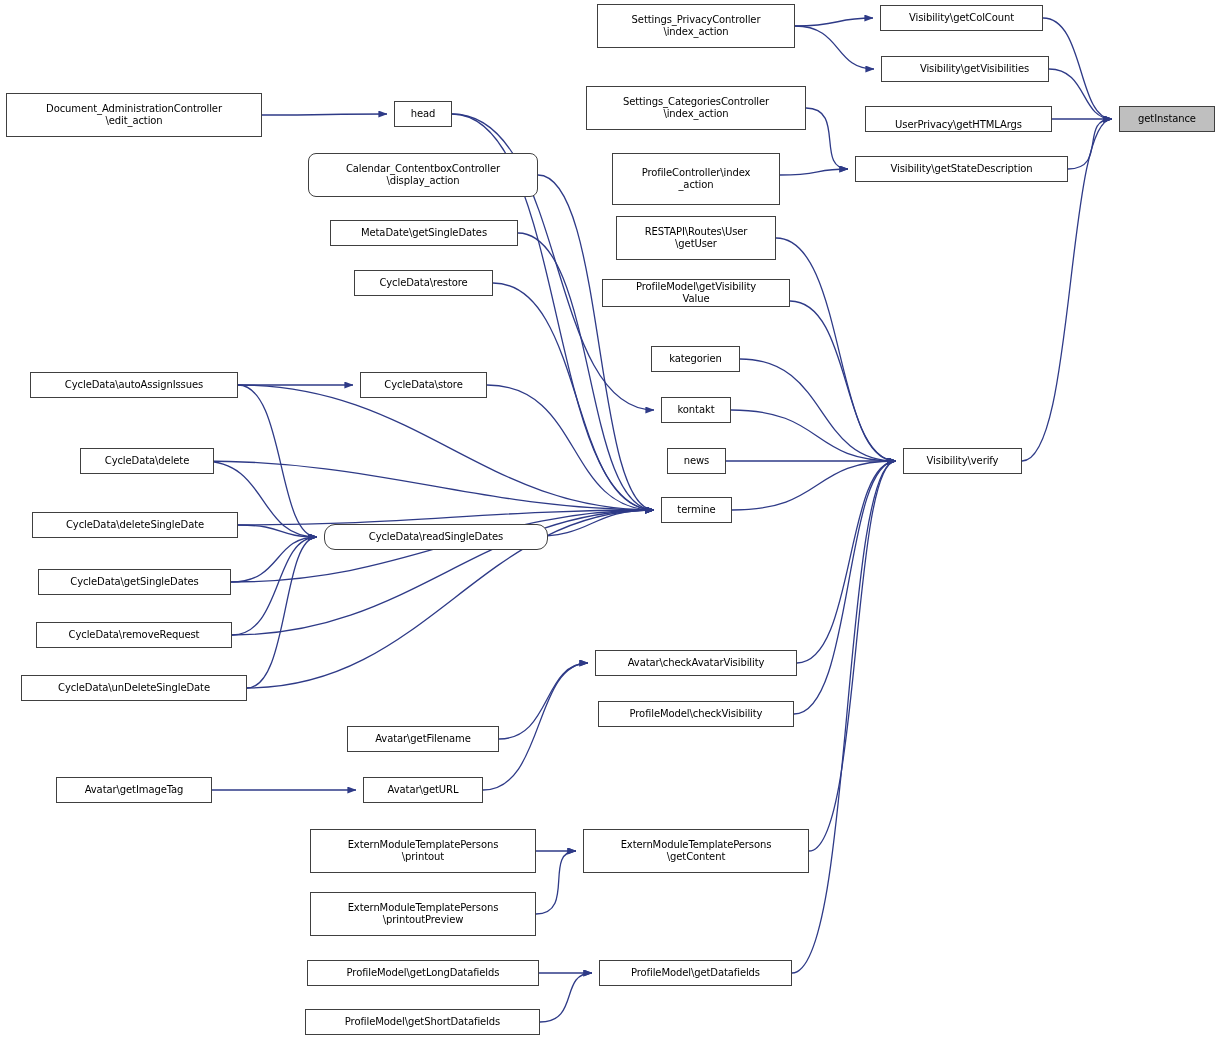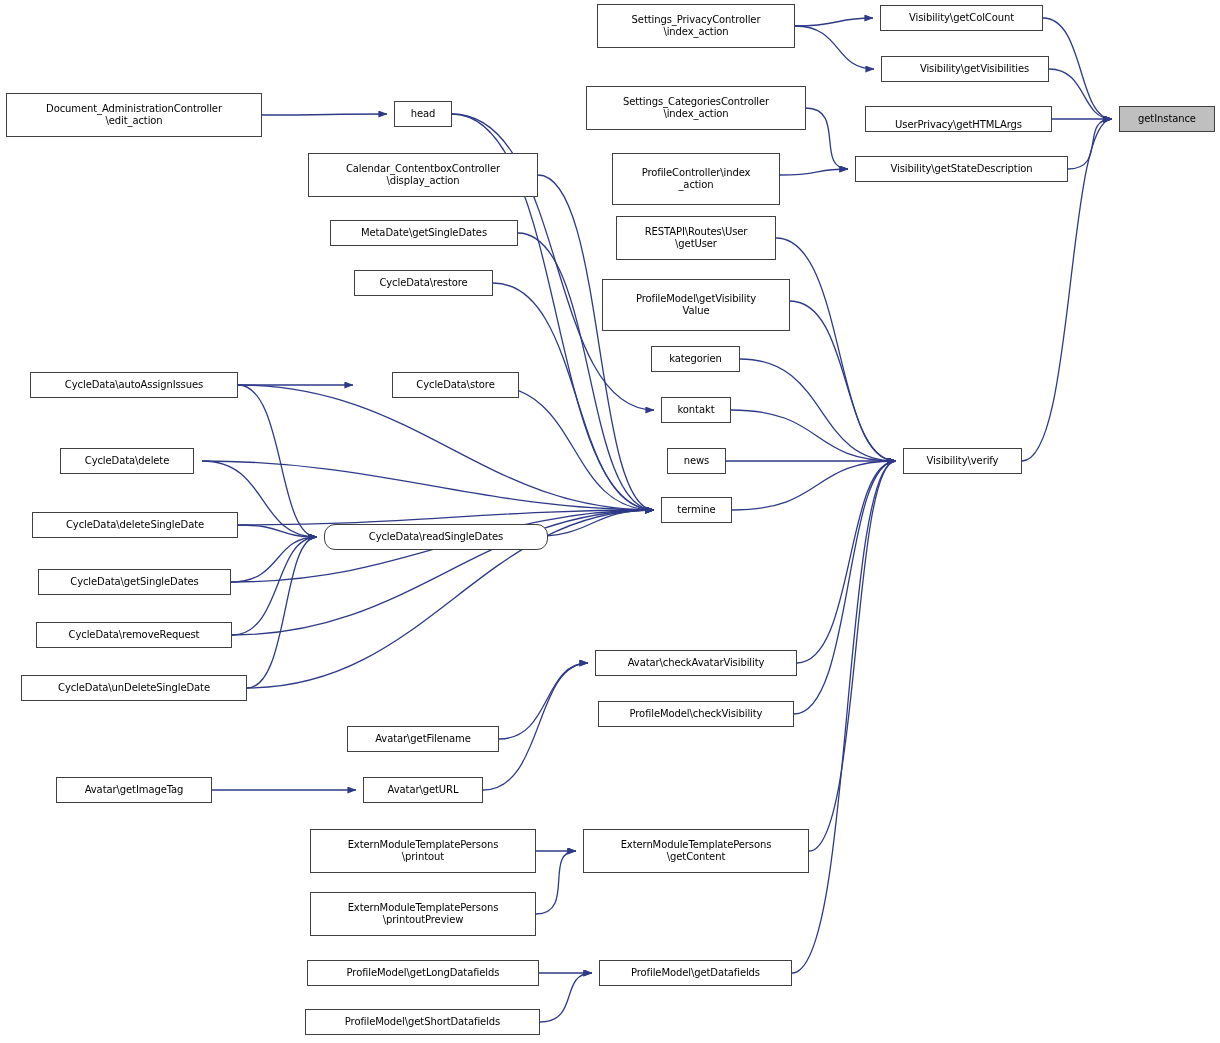--- a/index.html
+++ b/index.html
@@ -119,33 +119,33 @@
       <div class="node" style="left: 586px; top: 86px; width: 220px; height: 44px;"><span class="node-label">Settings_CategoriesController
 \index_action</span></div>
       <div class="node" style="left: 865px; top: 106px; width: 187px; height: 26px; align-items: flex-end;"><span class="node-label">UserPrivacy\getHTMLArgs</span></div>
       <div class="node highlight" style="left: 1119px; top: 106px; width: 96px; height: 26px;"><span class="node-label">getInstance</span></div>
       <div class="node" style="left: 612px; top: 153px; width: 168px; height: 52px;"><span class="node-label">ProfileController\index
 _action</span></div>
       <div class="node" style="left: 855px; top: 156px; width: 213px; height: 26px;"><span class="node-label">Visibility\getStateDescription</span></div>
       <div class="node" style="left: 6px; top: 93px; width: 256px; height: 44px;"><span class="node-label">Document_AdministrationController
 \edit_action</span></div>
       <div class="node" style="left: 394px; top: 101px; width: 58px; height: 26px;"><span class="node-label">head</span></div>
-      <div class="node" style="left: 308px; top: 153px; width: 230px; height: 44px;"><span class="node-label">Calendar_ContentboxController
+      <div class="node" style="left: 308px; top: 153px; width: 230px; height: 44px; border-radius: 8px;"><span class="node-label">Calendar_ContentboxController
 \display_action</span></div>
       <div class="node" style="left: 616px; top: 216px; width: 160px; height: 44px;"><span class="node-label">RESTAPI\Routes\User
 \getUser</span></div>
       <div class="node" style="left: 330px; top: 220px; width: 188px; height: 26px;"><span class="node-label">MetaDate\getSingleDates</span></div>
-      <div class="node" style="left: 602px; top: 279px; width: 188px; height: 52px;"><span class="node-label">ProfileModel\getVisibility
+      <div class="node" style="left: 602px; top: 279px; width: 188px; height: 28px;"><span class="node-label">ProfileModel\getVisibility
 Value</span></div>
       <div class="node" style="left: 354px; top: 270px; width: 139px; height: 26px;"><span class="node-label">CycleData\restore</span></div>
       <div class="node" style="left: 651px; top: 346px; width: 89px; height: 26px;"><span class="node-label">kategorien</span></div>
       <div class="node" style="left: 30px; top: 372px; width: 208px; height: 26px;"><span class="node-label">CycleData\autoAssignIssues</span></div>
-      <div class="node" style="left: 360px; top: 372px; width: 127px; height: 26px; margin-left: 32px;"><span class="node-label">CycleData\store</span></div>
+      <div class="node" style="left: 360px; top: 372px; width: 127px; height: 26px;"><span class="node-label">CycleData\store</span></div>
       <div class="node" style="left: 661px; top: 397px; width: 70px; height: 26px;"><span class="node-label">kontakt</span></div>
-      <div class="node" style="left: 60px; top: 448px; width: 134px; height: 26px; align-items: center;"><span class="node-label">CycleData\delete</span></div>
+      <div class="node" style="left: 80px; top: 448px; width: 134px; height: 26px; align-items: center;"><span class="node-label">CycleData\delete</span></div>
       <div class="node" style="left: 667px; top: 448px; width: 59px; height: 26px;"><span class="node-label">news</span></div>
       <div class="node" style="left: 903px; top: 448px; width: 119px; height: 26px;"><span class="node-label">Visibility\verify</span></div>
       <div class="node" style="left: 661px; top: 497px; width: 71px; height: 26px;"><span class="node-label">termine</span></div>
       <div class="node" style="left: 32px; top: 512px; width: 206px; height: 26px;"><span class="node-label">CycleData\deleteSingleDate</span></div>
       <div class="node" style="left: 324px; top: 524px; width: 224px; height: 26px; border-radius: 11px;"><span class="node-label">CycleData\readSingleDates</span></div>
       <div class="node" style="left: 38px; top: 569px; width: 193px; height: 26px;"><span class="node-label">CycleData\getSingleDates</span></div>
       <div class="node" style="left: 36px; top: 622px; width: 196px; height: 26px;"><span class="node-label">CycleData\removeRequest</span></div>
       <div class="node" style="left: 595px; top: 650px; width: 202px; height: 26px;"><span class="node-label">Avatar\checkAvatarVisibility</span></div>
       <div class="node" style="left: 21px; top: 675px; width: 226px; height: 26px;"><span class="node-label">CycleData\unDeleteSingleDate</span></div>
       <div class="node" style="left: 598px; top: 701px; width: 196px; height: 26px;"><span class="node-label">ProfileModel\checkVisibility</span></div>

